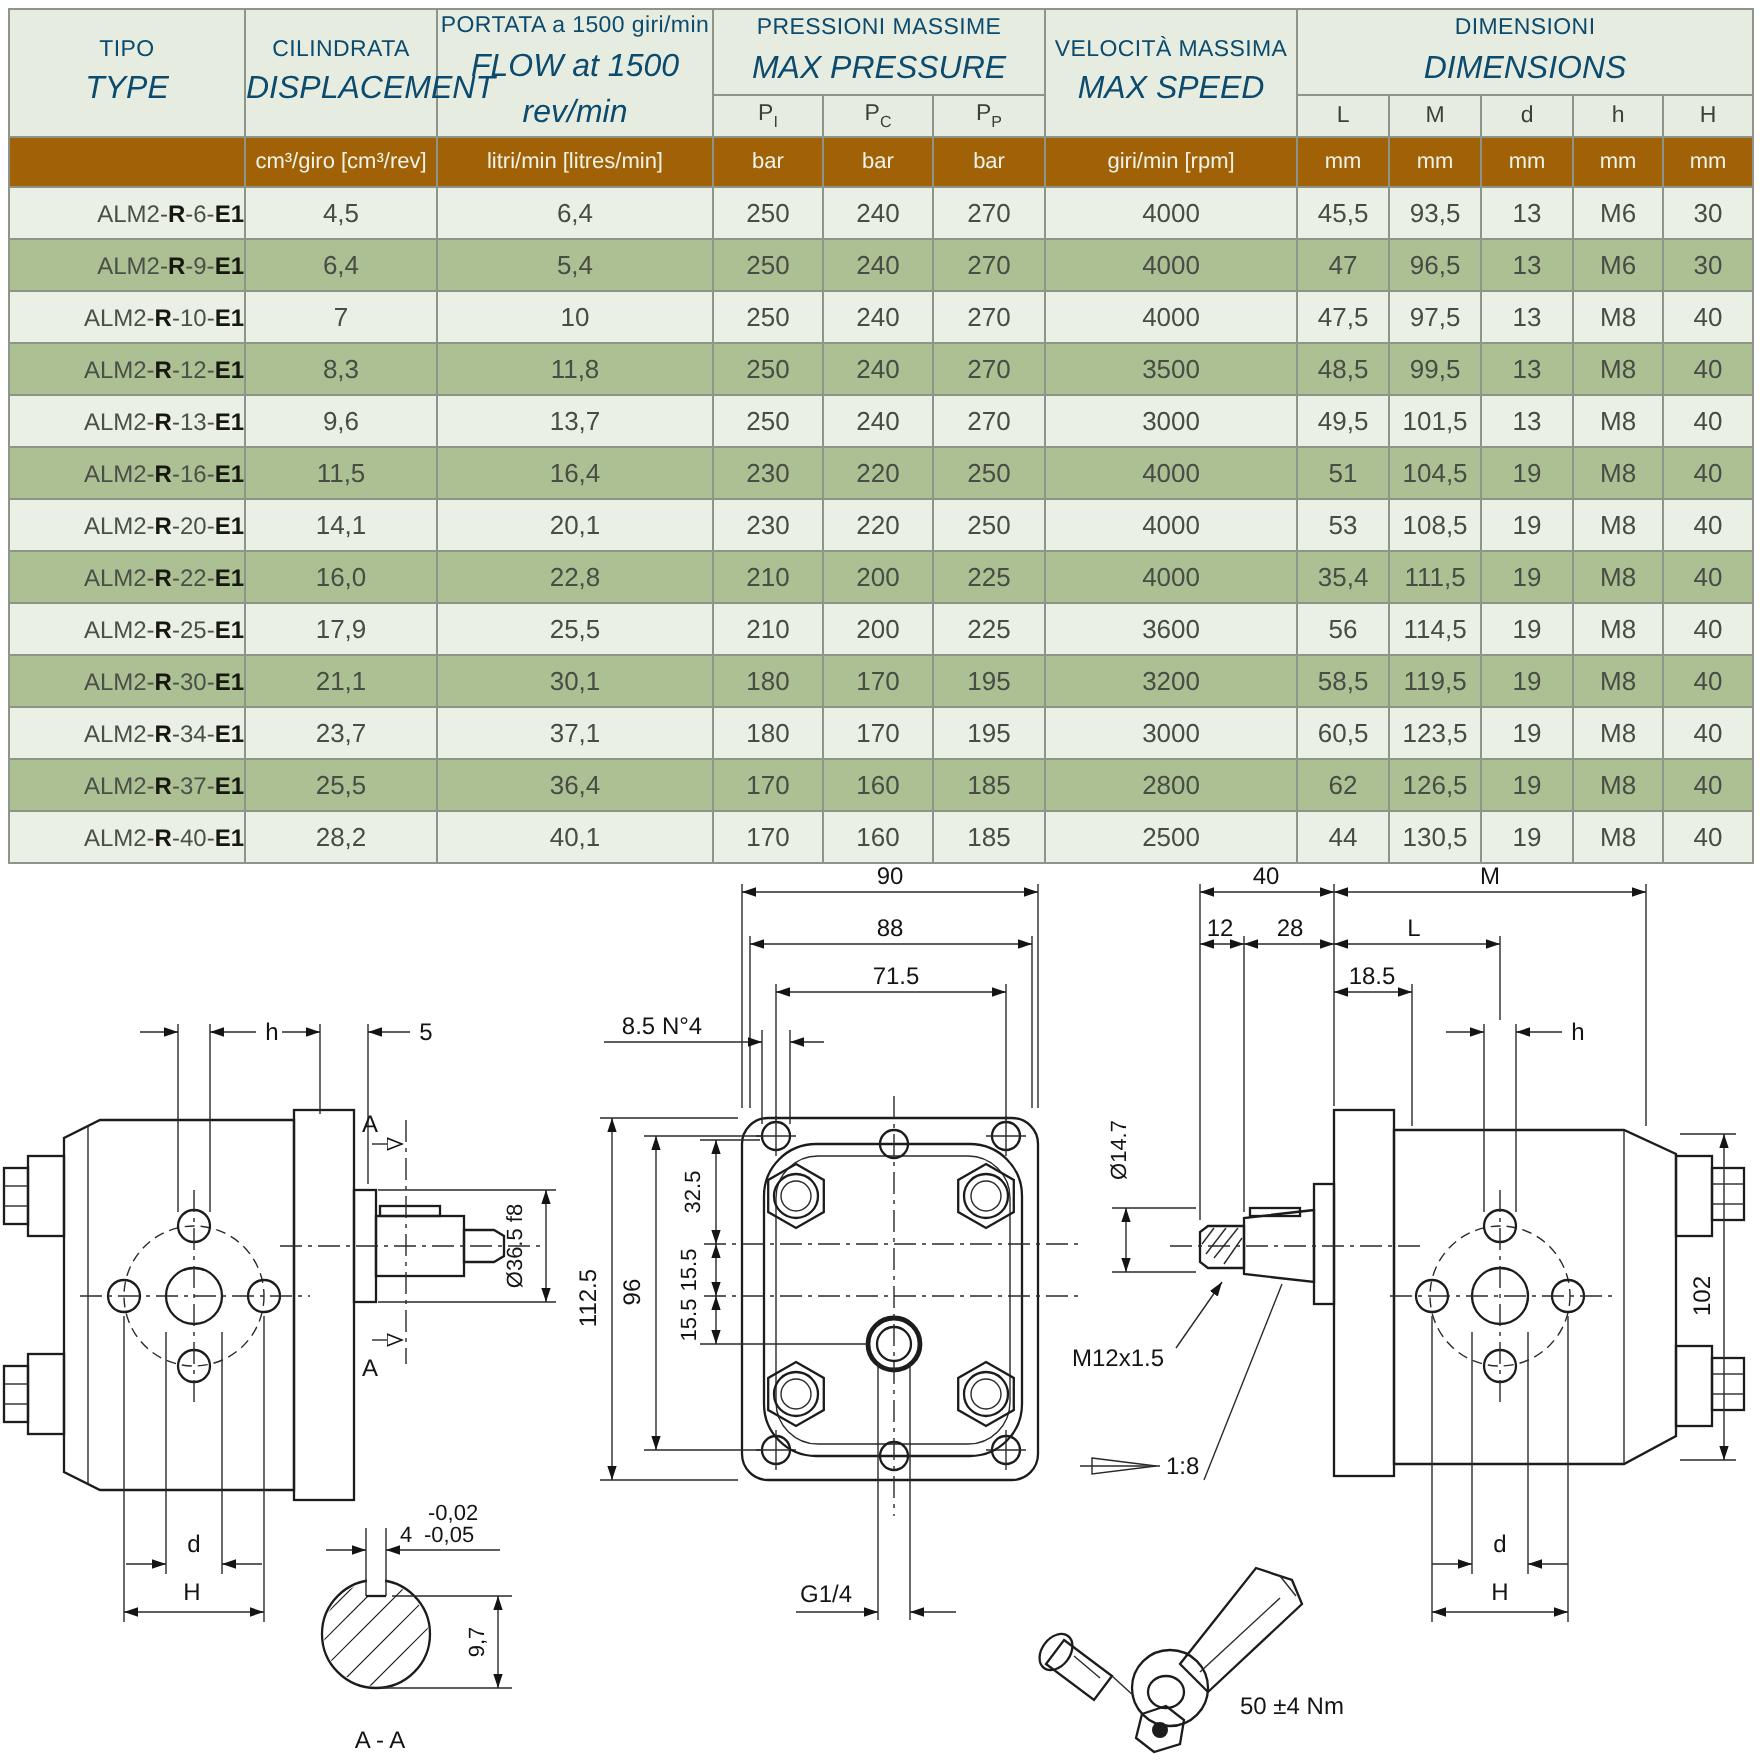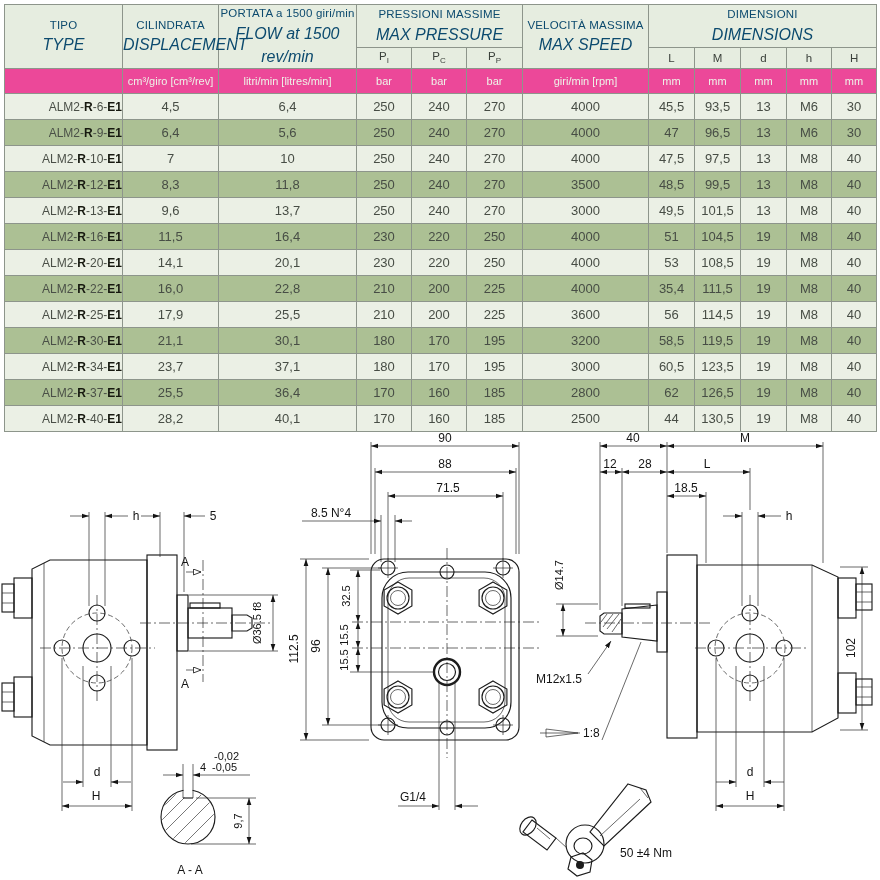--- a/index.html
+++ b/index.html
@@ -9,21 +9,21 @@
   
   table.spec{position:absolute;left:4px;top:4px;width:872px;border-collapse:collapse;table-layout:fixed;
     border:1.5px solid #7d847c;}
   table.spec th, table.spec td{border:1px solid #8d958b;padding:0;text-align:center;vertical-align:middle;}
   thead th{background:#e6ede0;color:#0c4a6e;font-weight:normal;}
   .hd1{display:block;font-size:11.5px;letter-spacing:.2px;line-height:1.45;}
   .hd2{display:block;font-size:16px;font-style:italic;line-height:1.45;}
   tr.mainhead th{height:40px;}
   tr.subhead th{height:19px;font-size:11.5px;color:#3a403a;}
   tr.subhead sub{font-size:8px;}
-  tr.units td{background:#ec4899;color:#eef3e8;font-size:11px;height:24px;}
+  tr.units td{background:#a16207;color:#eef3e8;font-size:11px;height:24px;}
   tbody td{background:#ebf0e5;color:#474d45;font-size:13px;height:25px;}
   tbody tr.alt td{background:#acc094;}
   tbody td.type{text-align:right;padding-left:12px;font-size:12px;color:#4a4f47;}
   tbody td.type b{color:#16180f;}
 
   
   svg.drw{position:absolute;left:0;top:420px;}
   .o{stroke:#1c1c1c;stroke-width:1.15;fill:none;}
   .t{stroke:#2a2a2a;stroke-width:.7;fill:none;}
   .cl{stroke:#2a2a2a;stroke-width:.7;fill:none;stroke-dasharray:11 3 2 3;}
@@ -116,21 +116,21 @@
           <td>4000</td>
           <td>45,5</td>
           <td>93,5</td>
           <td>13</td>
           <td>M6</td>
           <td>30</td>
         </tr>
         <tr class="alt">
           <td class="type">ALM2-<b>R</b>-9-<b>E1</b></td>
           <td>6,4</td>
-          <td>5,6</td>
+          <td>5,4</td>
           <td>250</td>
           <td>240</td>
           <td>270</td>
           <td>4000</td>
           <td>47</td>
           <td>96,5</td>
           <td>13</td>
           <td>M6</td>
           <td>30</td>
         </tr>

